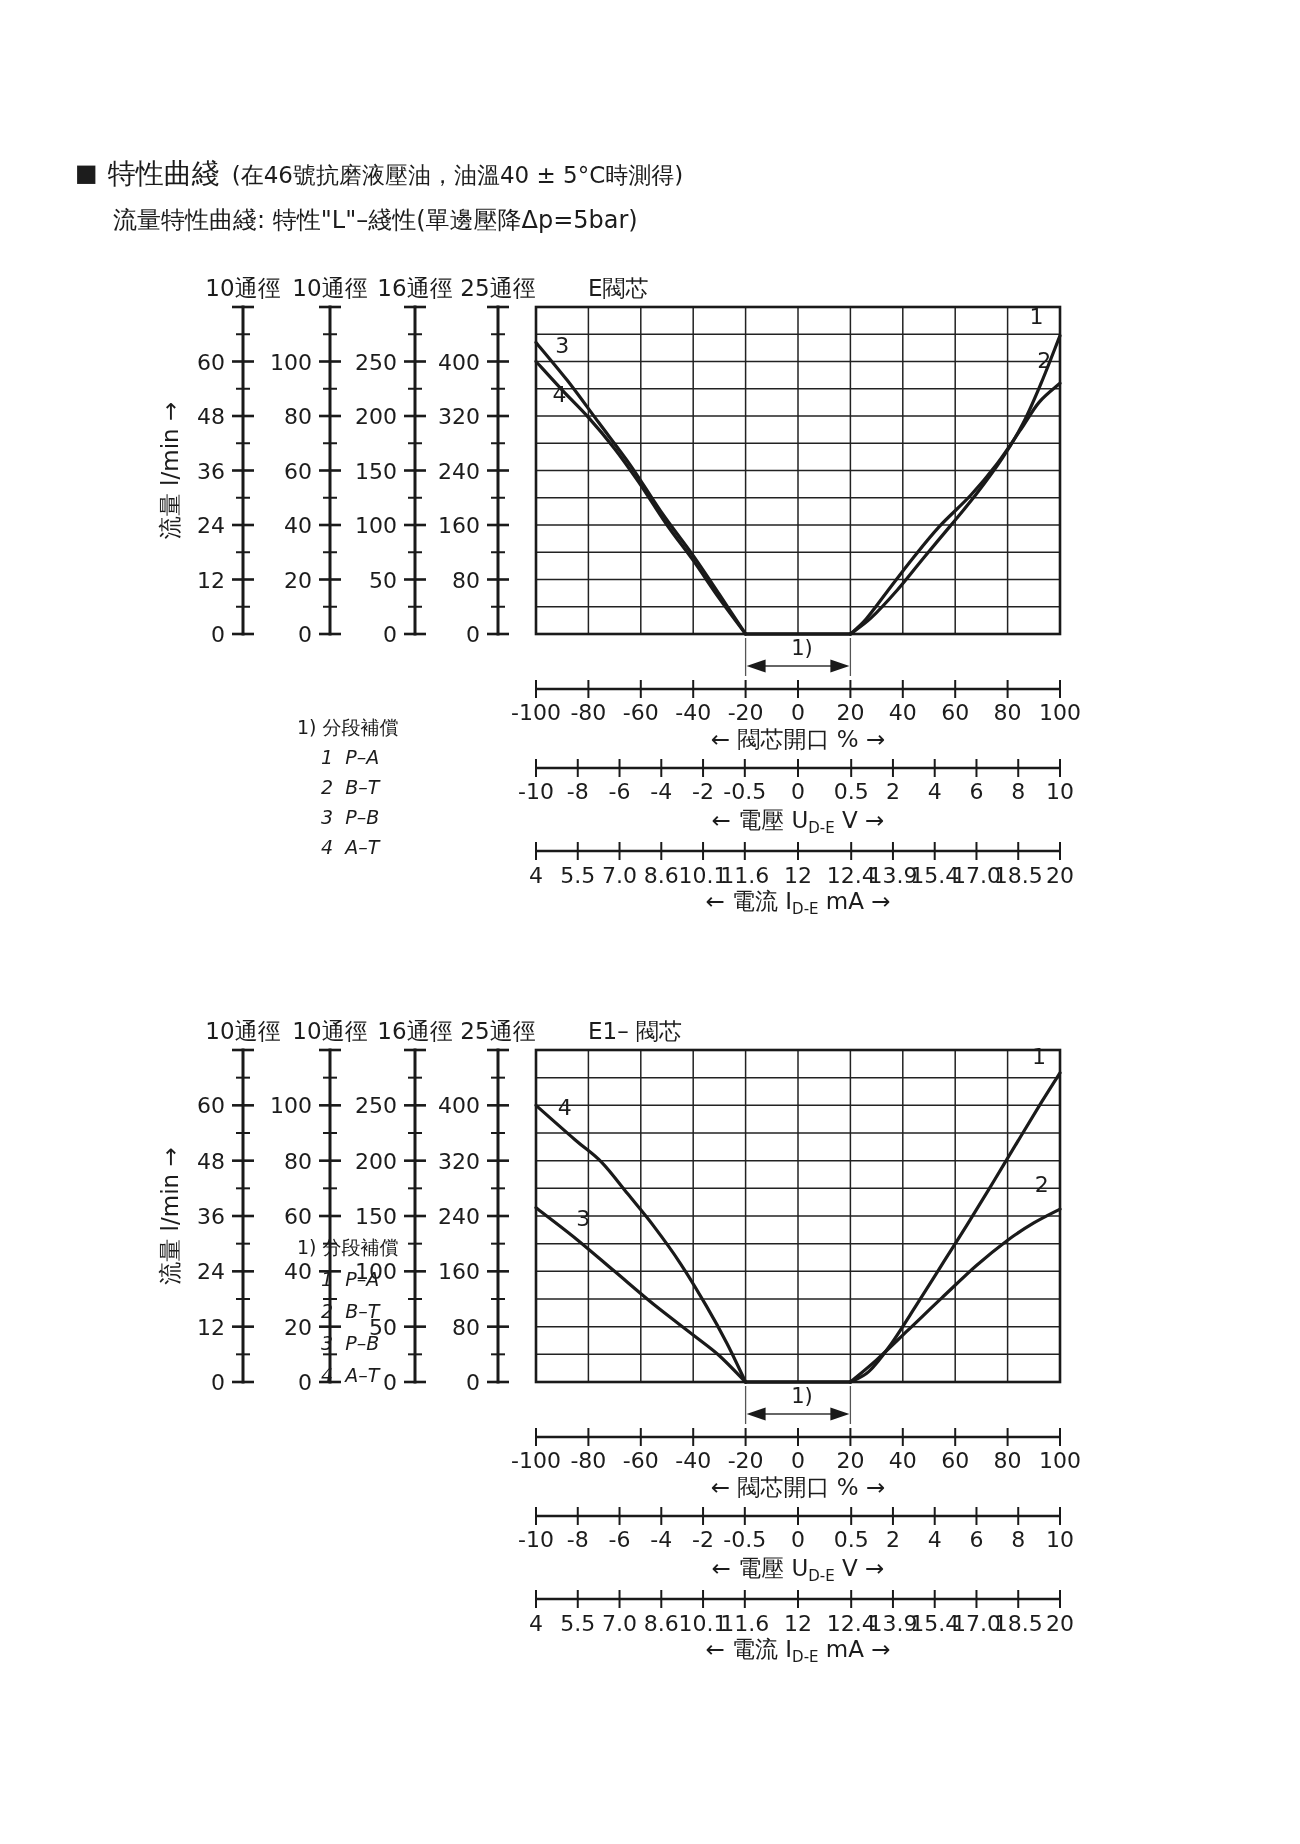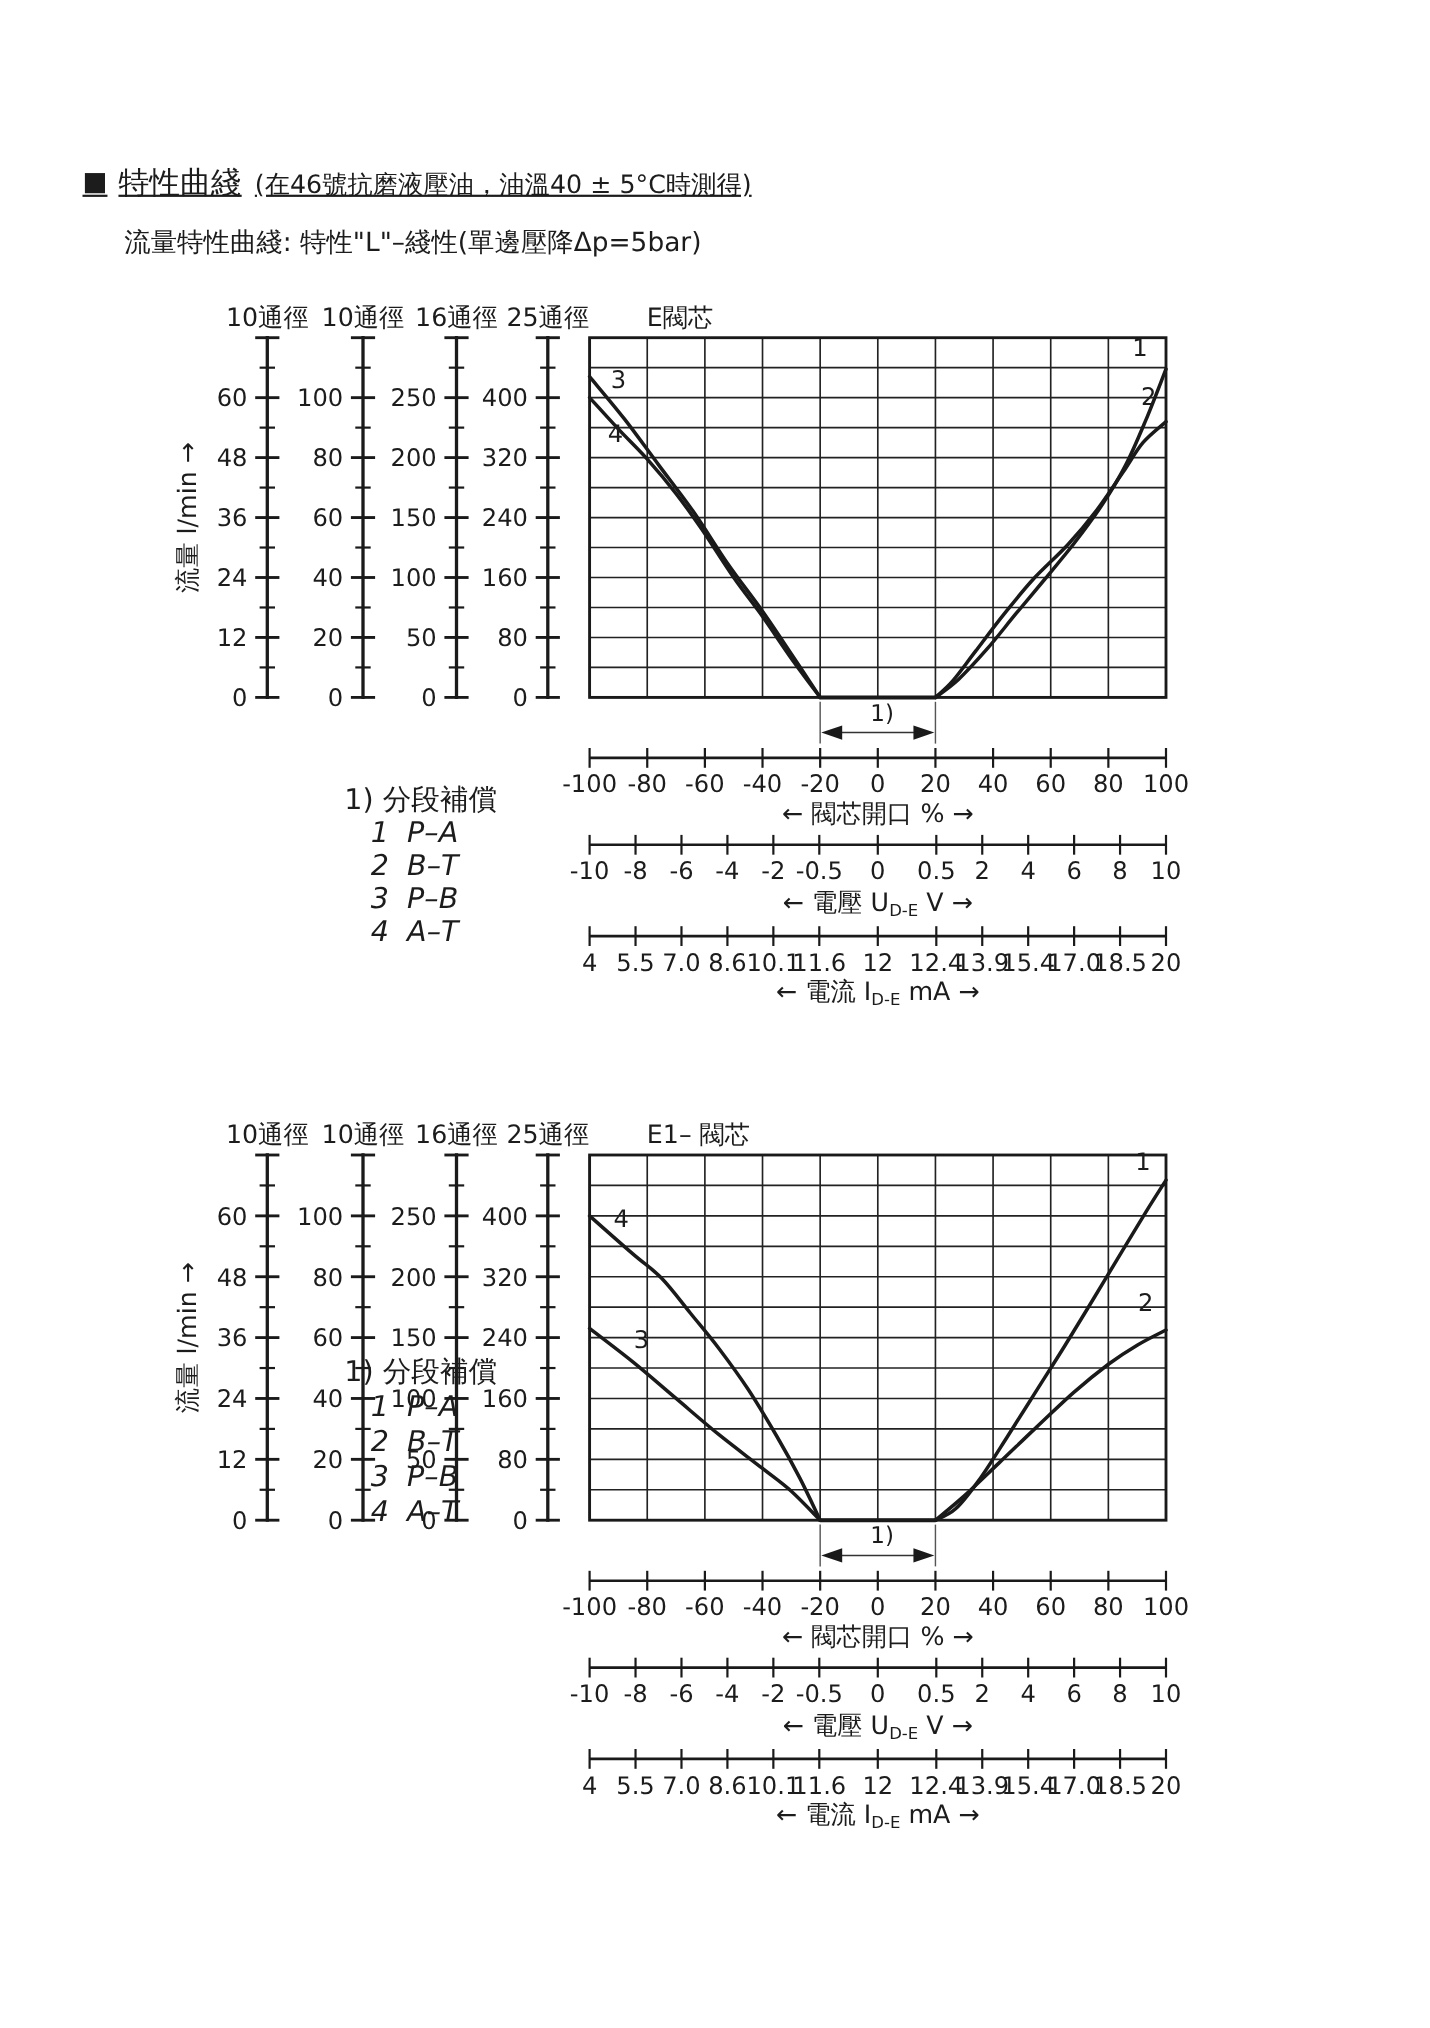--- a/index.html
+++ b/index.html
@@ -1,23 +1,23 @@
 <!DOCTYPE html>
 <html><head>
 <meta charset="utf-8">
 <style>
   html,body{margin:0;padding:0;background:#ffffff;}
   body{width:1300px;height:1844px;position:relative;overflow:hidden;
        font-family:"DejaVu Sans","Liberation Sans",sans-serif;color:#1c1c1c;}
   .abs{position:absolute;}
-  .title-row{left:75px;top:150px;font-size:28px;line-height:30px;white-space:nowrap;text-decoration:underline;}
+  .title-row{left:75px;top:150px;font-size:28px;line-height:46px;white-space:nowrap;}
   .title-marker{font-size:24px;vertical-align:2px;margin-right:10px;}
   .title-note{font-size:23px;margin-left:12px;}
   .subtitle{left:113px;top:204px;font-size:24px;white-space:nowrap;}
-  .legend{left:313px;font-size:26px;line-height:30px;}
+  .legend{left:297px;font-size:19px;line-height:30px;}
   #legend-1{top:712px;}
   #legend-2{top:1231px;line-height:32px;}
   .legend .li{margin-left:24px;white-space:pre;font-style:italic;}
   svg text{fill:#1c1c1c;}
 </style>
 </head>
 <body>
 
 <div class="abs title-row">
   <span class="title-marker">■</span><span>特性曲綫</span><span class="title-note">(在46號抗磨液壓油，油溫40 ± 5°C時測得)</span>

